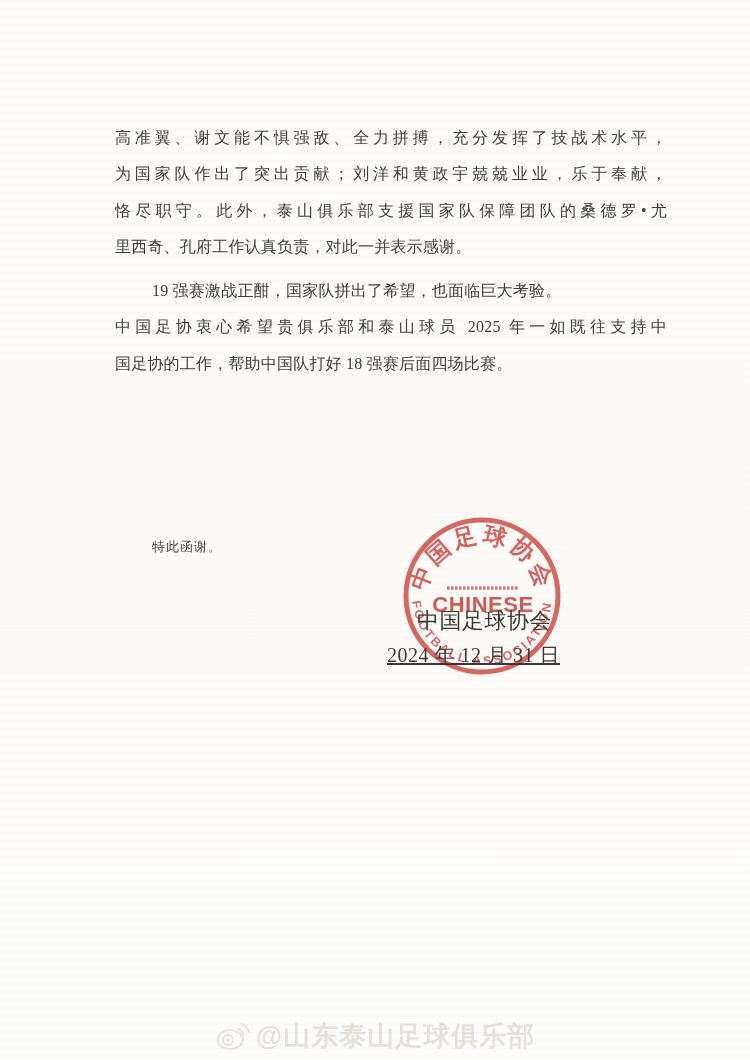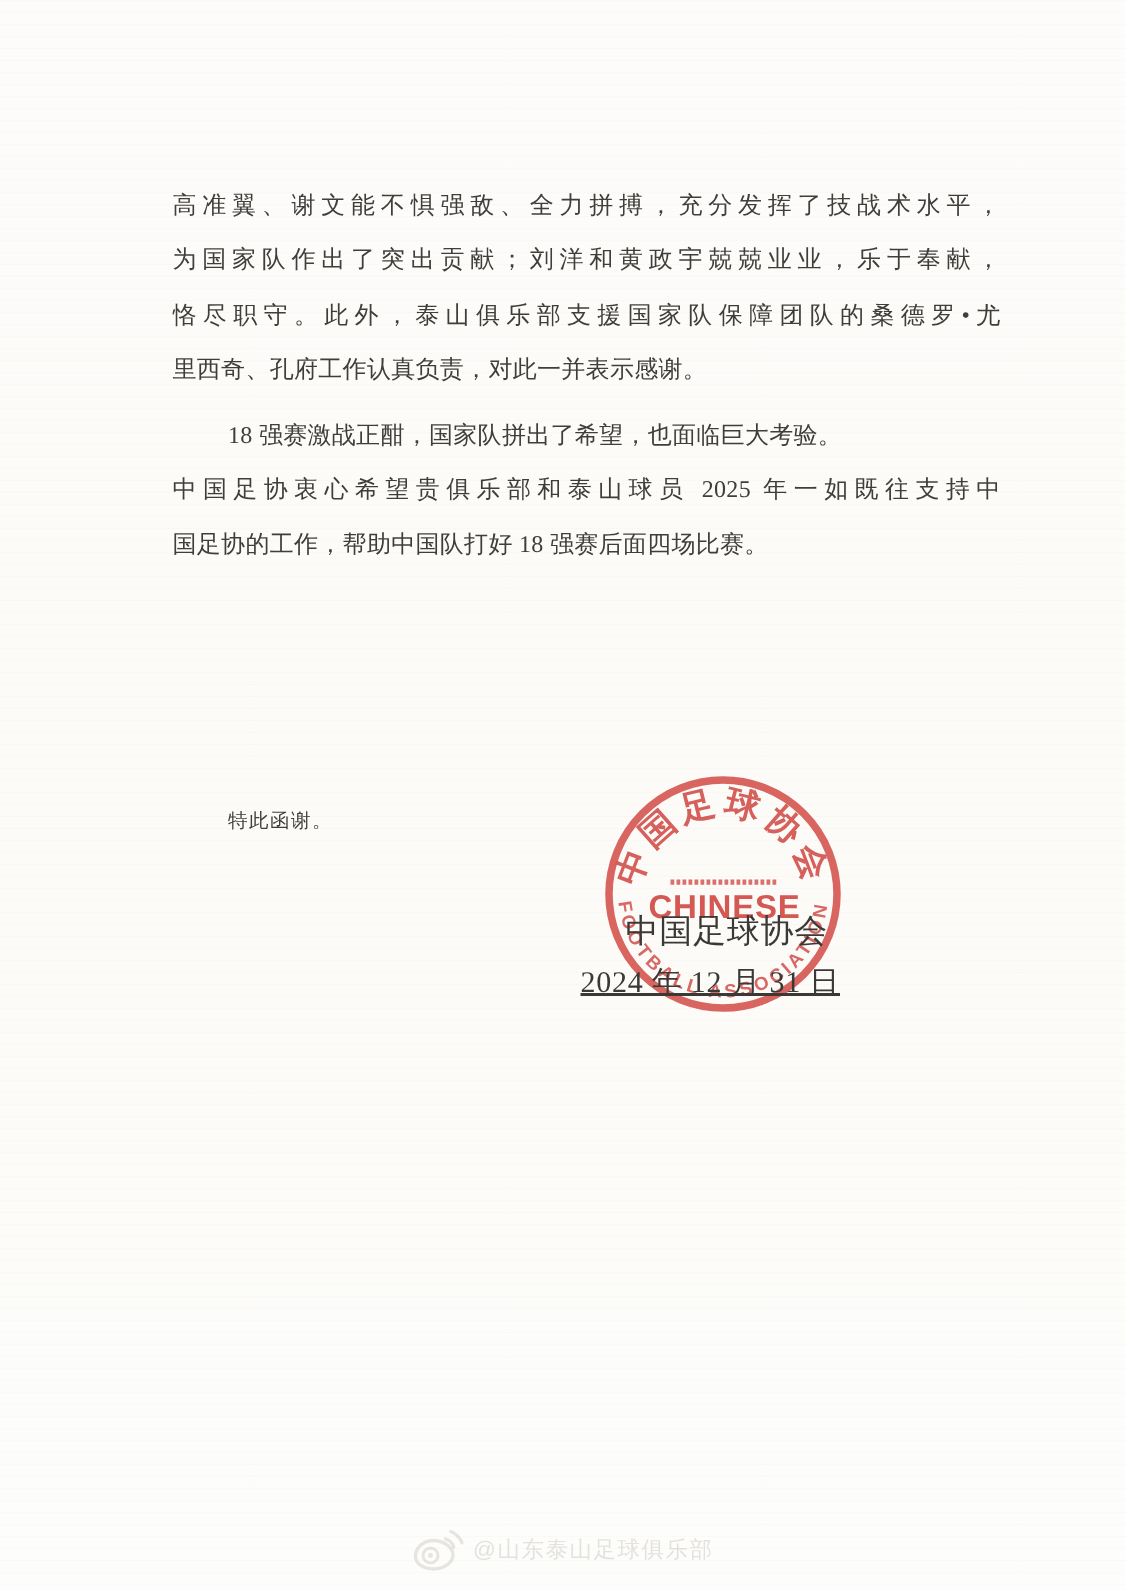--- a/index.html
+++ b/index.html
@@ -82,42 +82,42 @@
   .watermark {
     position: absolute;
     left: 0;
     right: 0;
     top: 1018px;
     display: flex;
     align-items: center;
     justify-content: center;
     gap: 5px;
     color: rgba(168,158,148,0.28);
-    font-size: 15px;
-    font-weight: normal;
+    font-size: 27px;
+    font-weight: bold;
     font-family: "Liberation Sans", "DejaVu Sans", sans-serif;
     letter-spacing: 1px;
     white-space: nowrap;
   }
   .wm-icon { flex: 0 0 auto; opacity: 0.9; }
 </style>
 </head>
 <body>
 
 <div class="page">
 
   <div class="para p1">
     <div class="line jl">高准翼、谢文能不惧强敌、全力拼搏，充分发挥了技战术水平，</div>
     <div class="line jl">为国家队作出了突出贡献；刘洋和黄政宇兢兢业业，乐于奉献，</div>
     <div class="line jl">恪尽职守。此外，泰山俱乐部支援国家队保障团队的桑德罗•尤</div>
     <div class="line">里西奇、孔府工作认真负责，对此一并表示感谢。</div>
   </div>
 
   <div class="para p2">
-    <div class="line indent">18 强赛激战正酣，国家队拼出了希望，也面临巨大考验。</div>
+    <div class="line indent">19 强赛激战正酣，国家队拼出了希望，也面临巨大考验。</div>
     <div class="line jl">中国足协衷心希望贵俱乐部和泰山球员 2025 年一如既往支持中</div>
     <div class="line">国足协的工作，帮助中国队打好 18 强赛后面四场比赛。</div>
   </div>
 
   <div class="para p3">
   </div>
 
   <div class="closing">特此函谢。</div>
 
   <svg class="stamp" width="164" height="164" viewBox="0 0 164 164">

